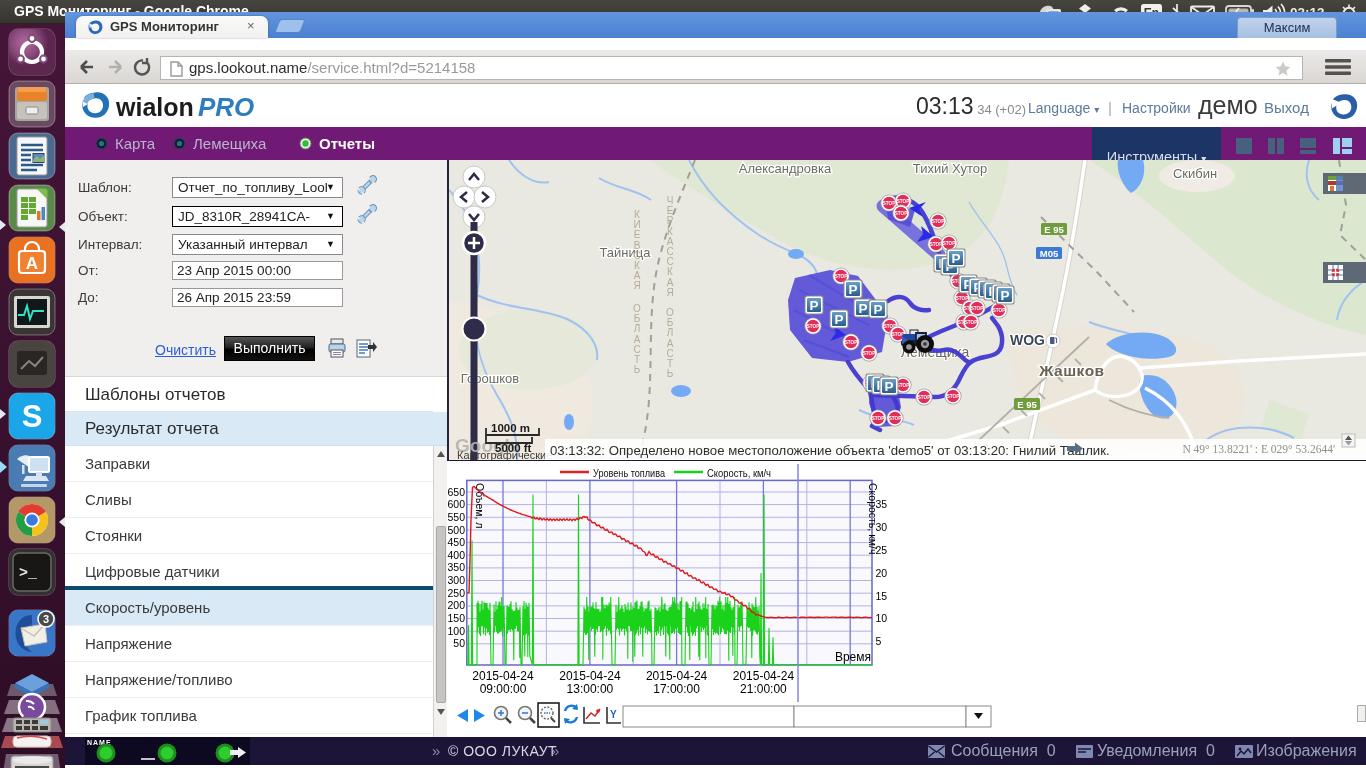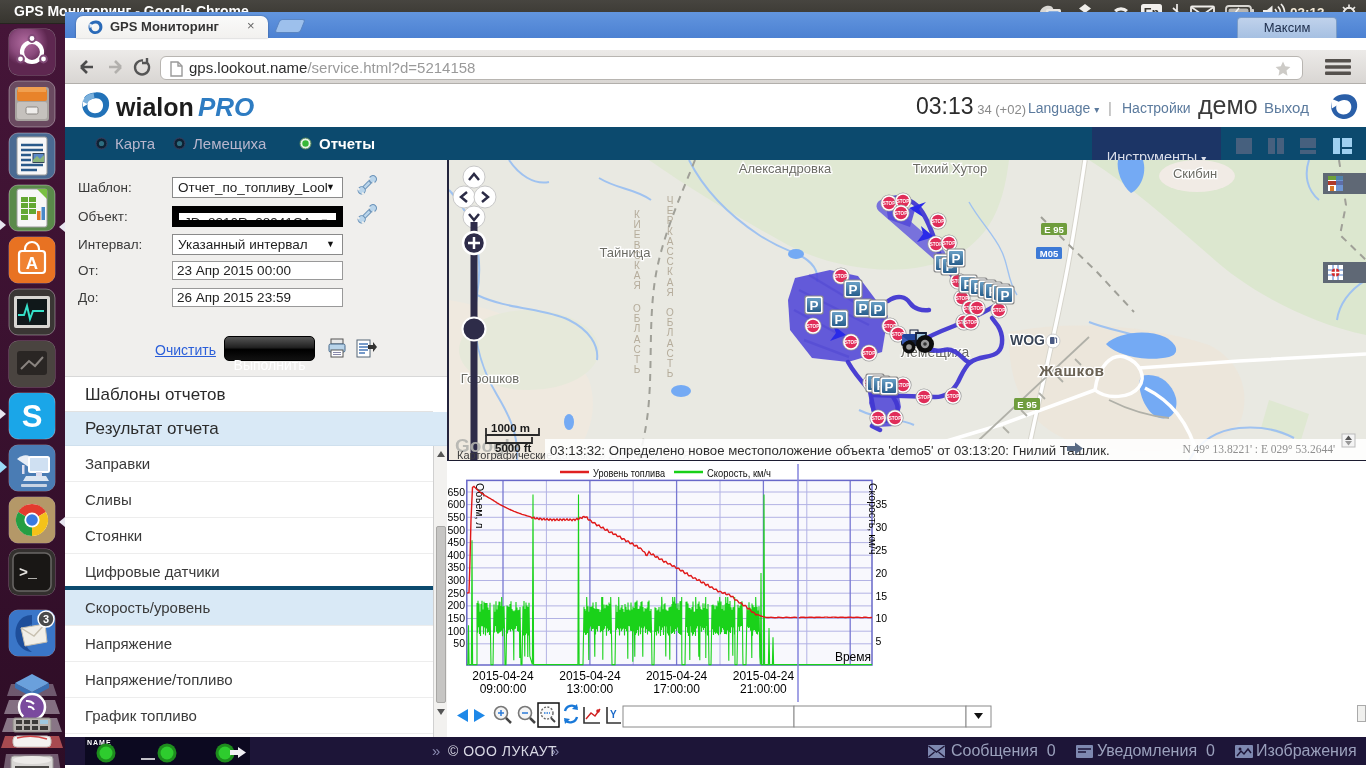--- a/index.html
+++ b/index.html
@@ -195,21 +195,21 @@
  <div class="abs" style="left:182px;top:6px;font-size:13px;color:#666">×</div>
  <div class="abs" style="left:212px;top:7px;width:26px;height:14px;background:#9dc0ec;border:1px solid #5a85c2;border-radius:3px;transform:skewX(-22deg)"></div>
  <div class="abs" style="left:1172px;top:5px;width:100px;height:21px;background:linear-gradient(#c0d2ec,#a6c0e2);border:1px solid #7a9cc8;border-bottom:none;border-radius:4px 4px 0 0;text-align:center;font-size:13px;color:#1c2c4a;padding-top:2px">Максим</div>
 </div>
 <div class="abs" style="left:65px;top:50px;width:1301px;height:34px;background:linear-gradient(#eceae8,#d9d6d3);border-bottom:1px solid #b2afab">
  <svg class="abs" style="left:8px;top:5px" width="95" height="24" viewBox="0 0 95 24">
   <path d="M20,12 h-12 m0,0 l6,-6 m-6,6 l6,6" stroke="#4c4c4c" stroke-width="2.6" fill="none"></path>
   <path d="M36,12 h12 m0,0 l-6,-6 m6,6 l-6,6" stroke="#b2b0ad" stroke-width="2.6" fill="none"></path>
   <path d="M70,5.5 a7,7 0 1 0 4,2 M74,3 v5 h-5" stroke="#555" stroke-width="2.4" fill="none"></path>
  </svg>
- <div class="abs" style="left:95px;top:5.5px;width:1143px;height:24px;background:#fff;border:1px solid #b8b5b1;border-radius:6px">
+ <div class="abs" style="left:95px;top:5.5px;width:1143px;height:24px;background:#fff;border:1px solid #b8b5b1;border-radius:0">
   <svg class="abs" style="left:9px;top:4px" width="13" height="16" viewBox="0 0 13 16">
         <path d="M1,1 h7 l4,4 v10 h-11 z" fill="#fff" stroke="#999" stroke-width="1.4"></path>
         <path d="M8,1 v4 h4" fill="none" stroke="#999" stroke-width="1.4"></path>
       </svg>
   <div class="abs" style="left:28px;top:2px;font-size:15px;color:#2c2c2c">gps.lookout.name<span style="color:#9a9a9a">/service.html?d=5214158</span></div>
   <svg class="abs" style="left:1113px;top:3px" width="18" height="18" viewBox="0 0 18 18">
         <path d="M9,1.5 l2.2,4.8 5.2,.6 -3.9,3.6 1,5.2 -4.5,-2.6 -4.5,2.6 1,-5.2 -3.9,-3.6 5.2,-.6 z" fill="#cdcbc7"></path>
       </svg>
  </div>
  <svg class="abs" style="left:1258px;top:8px" width="32" height="18" viewBox="0 0 32 18">
@@ -234,21 +234,21 @@
  <div class="abs" style="left:963px;top:16px;font-size:14px;color:#5b7a9d">Language <span style="font-size:10px">▾</span></div>
  <div class="abs" style="left:1043px;top:15px;font-size:15px;color:#aaa">|</div>
  <div class="abs" style="left:1057px;top:16px;font-size:14px;color:#5b7a9d">Настройки</div>
  <div class="abs" style="left:1133px;top:7px;font-size:25px;color:#3a3a3a">демо</div>
  <div class="abs" style="left:1199px;top:15px;font-size:15px;color:#5b7a9d">Выход</div>
  <svg class="abs" style="left:1264px;top:8px" width="30" height="30" viewBox="0 0 32 32">
       <path d="M16,2.5 C25,1.5 31,8 30,16 C29,24.5 22,30 13.5,28.5 C5.5,27 1,20 2.5,12 C3.8,6 9,3 16,2.5 Z M16,8.5 C11,8.8 8,11.8 7.7,16 C7.4,20.5 10.6,23.8 15.2,24 C20,24.2 23.6,21 23.8,16.3 C24,11.6 20.8,8.2 16,8.5 Z" fill="#2a5fa8" fill-rule="evenodd"></path>
       <path d="M2,7 L13,11.5 3,17.5 Z" fill="#fff"></path>
     </svg>
 </div>
-<div class="abs" style="left:65px;top:127px;width:1301px;height:33px;background:#0c4a6e">
+<div class="abs" style="left:65px;top:127px;width:1301px;height:33px;background:#701a75">
  <svg class="abs" style="left:30px;top:10px" width="13" height="13" viewBox="0 0 13 13">
       <circle cx="6.5" cy="6.5" r="5.5" fill="#0d2234" stroke="#3d3d5e"></circle>
       <circle cx="6.5" cy="6.5" r="2.6" fill="#2e6d80"></circle>
     </svg>
  <div class="abs" style="left:50px;top:8px" class2="nav-lbl"><span class="nav-lbl">Карта</span></div>
  <svg class="abs" style="left:108px;top:10px" width="13" height="13" viewBox="0 0 13 13">
       <circle cx="6.5" cy="6.5" r="5.5" fill="#0d2234" stroke="#3d3d5e"></circle>
       <circle cx="6.5" cy="6.5" r="2.6" fill="#2e6d80"></circle>
     </svg>
  <div class="abs" style="left:128px;top:8px"><span class="nav-lbl">Лемещиха</span></div>
@@ -271,21 +271,21 @@
 </div>
 
 <div class="abs" style="left:65px;top:160px;width:382px;height:577px;background:#fff;overflow:hidden">
  <div class="abs" style="left:0;top:0;width:382px;height:217px;background:#f0efed;border-bottom:1px solid #d8d8d8">
   <div class="abs" style="left:13px;top:20px;font-size:13.5px;color:#3a3a3a">Шаблон:</div>
   <div class="abs" style="left:13px;top:49px;font-size:13.5px;color:#3a3a3a">Объект:</div>
   <div class="abs" style="left:13px;top:77px;font-size:13.5px;color:#3a3a3a">Интервал:</div>
   <div class="abs" style="left:13px;top:103px;font-size:13.5px;color:#3a3a3a">От:</div>
   <div class="abs" style="left:13px;top:130px;font-size:13.5px;color:#3a3a3a">До:</div>
   <div class="abs" style="left:107px;top:17px;width:171px;height:21px;background:#fff;border:1px solid #8a8a8a;font-size:13.5px;color:#222;padding:2px 0 0 5px;white-space:nowrap;overflow:hidden">Отчет_по_топливу_Lool<span style="position:absolute;right:7px;top:4px;font-size:9px;color:#111">▼</span></div>
-  <div class="abs" style="left:107px;top:46px;width:171px;height:21px;background:#fff;border:7px solid #000000;font-size:13.5px;color:#222;padding:2px 0 0 5px;white-space:nowrap;overflow:hidden">JD_8310R_28941CA-<span style="position:absolute;right:7px;top:4px;font-size:9px;color:#111">▼</span></div>
+  <div class="abs" style="left:107px;top:46px;width:171px;height:21px;background:#fff;border:1px solid #000000;font-size:13.5px;color:#222;padding:2px 0 0 5px;white-space:nowrap;overflow:hidden">JD_8310R_28941CA-<span style="position:absolute;right:7px;top:4px;font-size:9px;color:#111">▼</span></div>
   <div class="abs" style="left:107px;top:74px;width:171px;height:21px;background:#fff;border:1px solid #8a8a8a;font-size:13.5px;color:#222;padding:2px 0 0 5px;white-space:nowrap;overflow:hidden">Указанный интервал<span style="position:absolute;right:7px;top:4px;font-size:9px;color:#111">▼</span></div>
   <div class="abs" style="left:107px;top:101px;width:171px;height:19px;background:#fff;border:1px solid #999;font-size:13.5px;color:#222;padding:1px 0 0 4px;white-space:nowrap">23 Апр 2015 00:00</div>
   <div class="abs" style="left:107px;top:128px;width:171px;height:19px;background:#fff;border:1px solid #999;font-size:13.5px;color:#222;padding:1px 0 0 4px;white-space:nowrap">26 Апр 2015 23:59</div>
   <svg class="abs" style="left:290px;top:15px" width="22" height="22" viewBox="0 0 20 20">
         <g transform="rotate(45 10 10)" fill="#bad5eb" stroke="#6a92b8" stroke-width="0.9">
           <rect x="8.4" y="5" width="3.2" height="10"></rect>
           <path d="M10,7.8 a3.3,3.3 0 1 1 0.01,0 z" transform="translate(0,-3.3)"></path>
           <circle cx="10" cy="15.6" r="3.3"></circle>
           <circle cx="7.2" cy="3.2" r="1.1" fill="#f0efed" stroke="none"></circle>
           <circle cx="12.8" cy="3.2" r="1.1" fill="#f0efed" stroke="none"></circle>
@@ -298,21 +298,21 @@
           <rect x="8.4" y="5" width="3.2" height="10"></rect>
           <path d="M10,7.8 a3.3,3.3 0 1 1 0.01,0 z" transform="translate(0,-3.3)"></path>
           <circle cx="10" cy="15.6" r="3.3"></circle>
           <circle cx="7.2" cy="3.2" r="1.1" fill="#f0efed" stroke="none"></circle>
           <circle cx="12.8" cy="3.2" r="1.1" fill="#f0efed" stroke="none"></circle>
           <circle cx="7.2" cy="16.8" r="1.1" fill="#f0efed" stroke="none"></circle>
           <circle cx="12.8" cy="16.8" r="1.1" fill="#f0efed" stroke="none"></circle>
         </g>
       </svg>
   <div class="abs" style="left:90px;top:182px;font-size:14px;color:#2b5fd9;text-decoration:underline">Очистить</div>
-  <div class="abs" style="left:159px;top:176px;width:91px;height:25px;background:linear-gradient(#555 0%,#222 45%,#000 55%,#111 100%);border:1px solid #000;border-radius:5px;color:#fff;font-size:14px;text-align:center;padding-top:20px">Выполнить</div>
+  <div class="abs" style="left:159px;top:176px;width:91px;height:25px;background:linear-gradient(#555 0%,#222 45%,#000 55%,#111 100%);border:1px solid #000;border-radius:0;color:#fff;font-size:14px;text-align:center;padding-top:3px">Выполнить</div>
   <svg class="abs" style="left:262px;top:178px" width="20" height="20" viewBox="0 0 20 20">
         <rect x="4" y="1" width="12" height="5" fill="#e8e8e8" stroke="#555"></rect>
         <rect x="2" y="6" width="16" height="8" rx="1.5" fill="#b9d4ea" stroke="#46688a"></rect>
         <rect x="4" y="12" width="12" height="7" fill="#fff" stroke="#555"></rect>
         <path d="M6,14.5 h8 M6,16.5 h8" stroke="#88a"></path>
       </svg>
   <svg class="abs" style="left:291px;top:177px" width="21" height="22" viewBox="0 0 21 22">
         <rect x="1" y="3" width="13" height="17" fill="#fff" stroke="#567"></rect>
         <path d="M3,7 h9 M3,10 h9 M3,13 h9 M3,16 h6" stroke="#4a7ab8" stroke-width="1.6"></path>
         <path d="M12,8 h5 v-3 l4,5 -4,5 v-3 h-5 z" fill="#333"></path>
@@ -320,21 +320,21 @@
  </div>
  <div class="abs" style="left:0;top:218px;width:368px;height:34px;border-bottom:1px solid #e2e2e2;font-size:17px;color:#2b2b2b;padding:7px 0 0 20px">Шаблоны отчетов</div>
  <div class="abs" style="left:0;top:252px;width:382px;height:34px;background:#d9e9f6;border-bottom:1px solid #cfe0ee;font-size:17px;color:#2b2b2b;padding:7px 0 0 20px">Результат отчета</div>
  <div class="abs" style="left:0px;top:286px;width:368px;height:36px;border-bottom:1px solid #ededed;font-size:15px;color:#3a3a3a;padding:9px 0 0 20px">Заправки</div>
     <div class="abs" style="left:0px;top:322px;width:368px;height:36px;border-bottom:1px solid #ededed;font-size:15px;color:#3a3a3a;padding:9px 0 0 20px">Сливы</div>
     <div class="abs" style="left:0px;top:358px;width:368px;height:36px;border-bottom:1px solid #ededed;font-size:15px;color:#3a3a3a;padding:9px 0 0 20px">Стоянки</div>
     <div class="abs" style="left:0px;top:394px;width:368px;height:36px;border-bottom:4px solid #0c4a6e;font-size:15px;color:#3a3a3a;padding:9px 0 0 20px">Цифровые датчики</div>
     <div class="abs" style="left:0px;top:430px;width:368px;height:36px;background:#d9e9f6;border-bottom:1px solid #ededed;font-size:15px;color:#3a3a3a;padding:9px 0 0 20px">Скорость/уровень</div>
     <div class="abs" style="left:0px;top:466px;width:368px;height:36px;border-bottom:1px solid #ededed;font-size:15px;color:#3a3a3a;padding:9px 0 0 20px">Напряжение</div>
     <div class="abs" style="left:0px;top:502px;width:368px;height:36px;border-bottom:1px solid #ededed;font-size:15px;color:#3a3a3a;padding:9px 0 0 20px">Напряжение/топливо</div>
-    <div class="abs" style="left:0px;top:538px;width:368px;height:36px;border-bottom:1px solid #ededed;font-size:15px;color:#3a3a3a;padding:9px 0 0 20px">График топливо</div>
+    <div class="abs" style="left:0px;top:538px;width:368px;height:36px;border-bottom:1px solid #ededed;font-size:15px;color:#3a3a3a;padding:9px 0 0 20px">График топлива</div>
  <div class="abs" style="left:368px;top:286px;width:14px;height:291px;background:#f2f1ef;border-left:1px solid #d0d0d0">
   <svg class="abs" style="left:2px;top:4px" width="10" height="8" viewBox="0 0 10 8">
         <path d="M5,1 l4,6 h-8 z" fill="#555"></path>
       </svg>
   <div class="abs" style="left:1.5px;top:80px;width:10px;height:177px;background:#c6c5c3;border:1px solid #a8a7a5;border-radius:2px"></div>
   <svg class="abs" style="left:2px;top:262px" width="10" height="8" viewBox="0 0 10 8">
         <path d="M5,7 l4,-6 h-8 z" fill="#555"></path>
       </svg>
  </div>
 </div>

